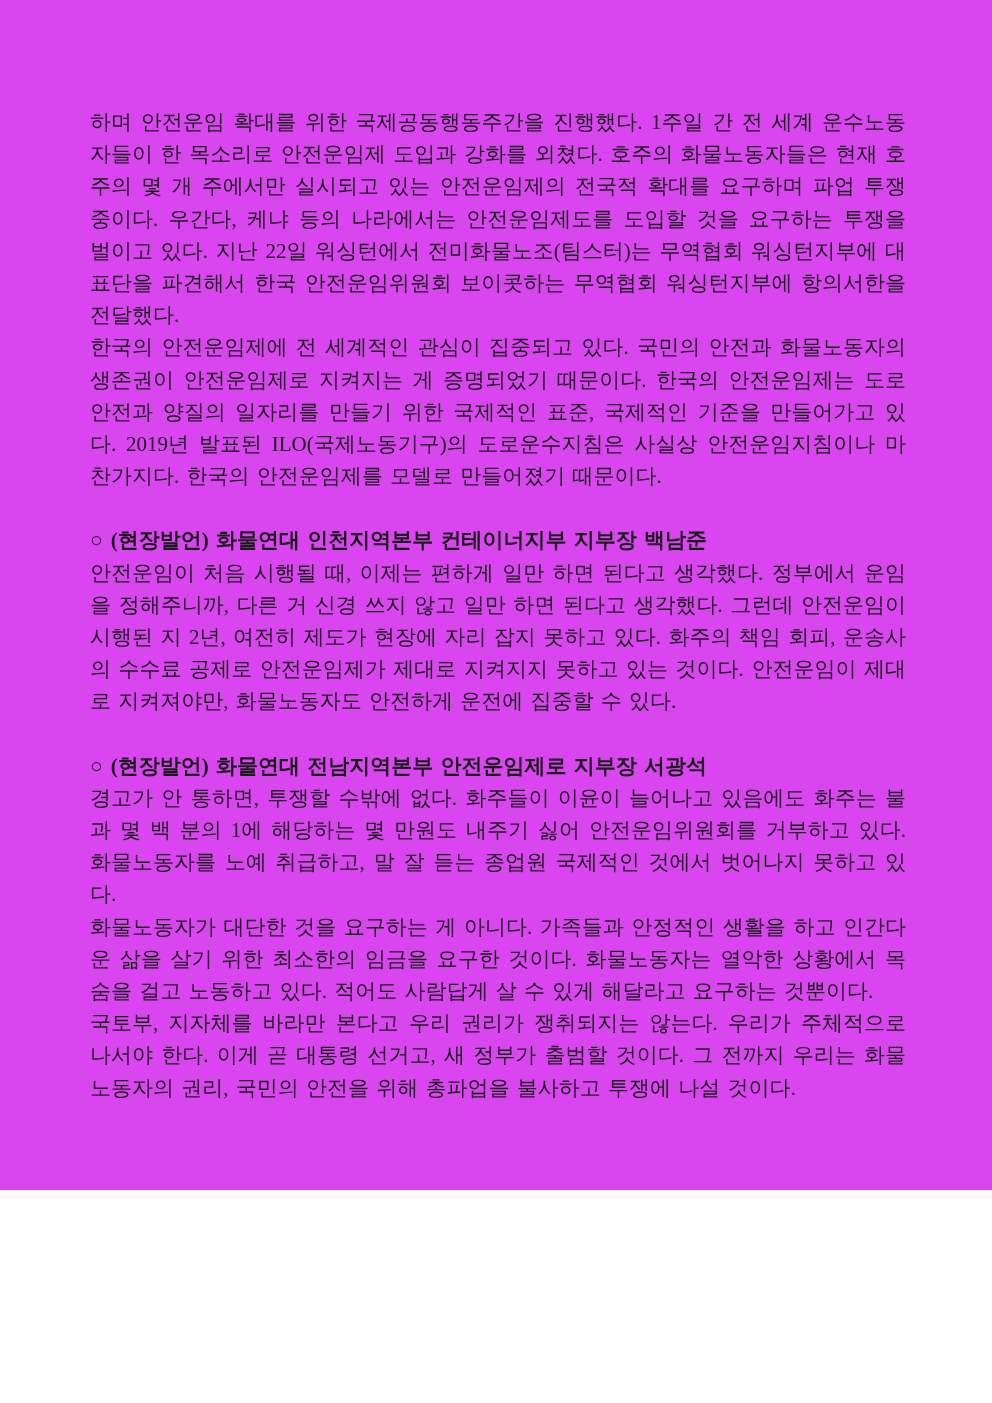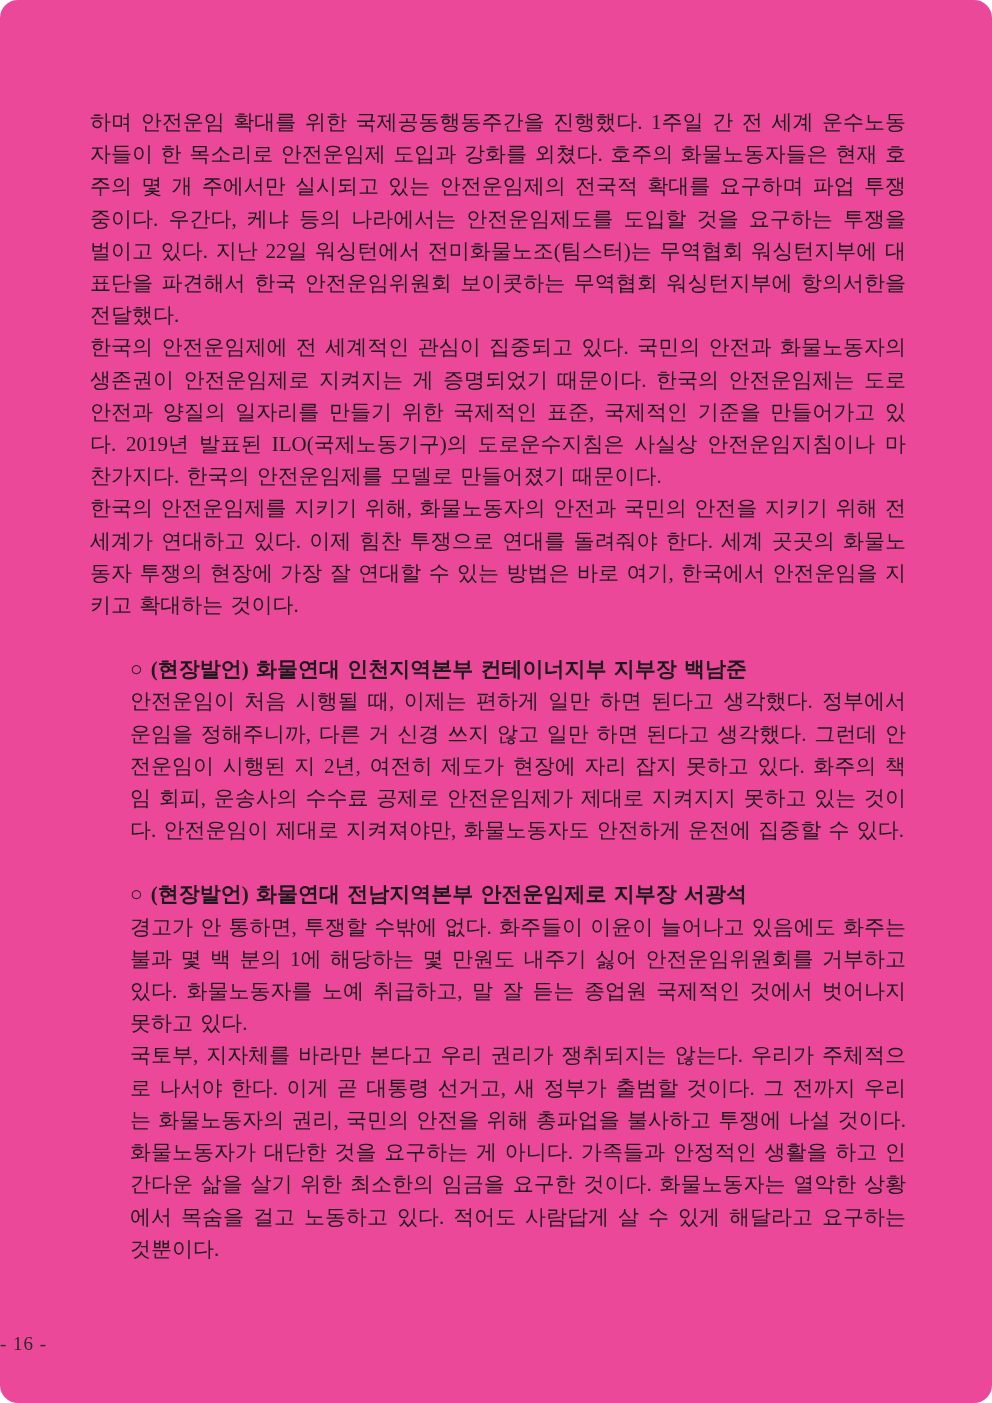--- a/index.html
+++ b/index.html
@@ -3,45 +3,43 @@
 <meta charset="utf-8">
 <style>
   html, body {
     margin: 0;
     padding: 0;
     background: #ffffff;
   }
   .page {
     position: relative;
     width: 992px;
-    height: 1403px;
-    background: #ec4899;
+    height: 1190px;
+    background: #d946ef;
     overflow: hidden;
     font-family: "Liberation Serif", "DejaVu Serif", serif;
     color: #1b1b1b;
-    border-radius: 18px;
   }
   .body-text {
     position: absolute;
     left: 90px;
     top: 106px;
     width: 816px;
     font-size: 21px;
     line-height: 32.2px;
     text-align: justify;
     word-spacing: 2px;
     word-break: break-all;
   }
   .para {
     margin: 0;
     text-indent: 0;
   }
   .speech-section {
     margin-top: 32px;
-    margin-left: 40px;
   }
   .speech-heading {
     font-weight: bold;
     text-align: left;
   }
   .bullet {
     font-weight: bold;
     margin-right: 8px;
   }
   .page-footer {
@@ -60,35 +58,34 @@
 <body>
 
 <div class="page">
 
   <div class="body-text">
 
     <p class="para">하며 안전운임 확대를 위한 국제공동행동주간을 진행했다. 1주일 간 전 세계 운수노동자들이 한 목소리로 안전운임제 도입과 강화를 외쳤다. 호주의 화물노동자들은 현재 호주의 몇 개 주에서만 실시되고 있는 안전운임제의 전국적 확대를 요구하며 파업 투쟁 중이다. 우간다, 케냐 등의 나라에서는 안전운임제도를 도입할 것을 요구하는 투쟁을 벌이고 있다. 지난 22일 워싱턴에서 전미화물노조(팀스터)는 무역협회 워싱턴지부에 대표단을 파견해서 한국 안전운임위원회 보이콧하는 무역협회 워싱턴지부에 항의서한을 전달했다.</p>
 
     <p class="para">한국의 안전운임제에 전 세계적인 관심이 집중되고 있다. 국민의 안전과 화물노동자의 생존권이 안전운임제로 지켜지는 게 증명되었기 때문이다. 한국의 안전운임제는 도로 안전과 양질의 일자리를 만들기 위한 국제적인 표준, 국제적인 기준을 만들어가고 있다. 2019년 발표된 ILO(국제노동기구)의 도로운수지침은 사실상 안전운임지침이나 마찬가지다. 한국의 안전운임제를 모델로 만들어졌기 때문이다.</p>
 
-    <p class="para">한국의 안전운임제를 지키기 위해, 화물노동자의 안전과 국민의 안전을 지키기 위해 전 세계가 연대하고 있다. 이제 힘찬 투쟁으로 연대를 돌려줘야 한다. 세계 곳곳의 화물노동자 투쟁의 현장에 가장 잘 연대할 수 있는 방법은 바로 여기, 한국에서 안전운임을 지키고 확대하는 것이다.</p>
 
     <div class="speech-section">
       <div class="para speech-heading">
         <span class="bullet">○</span><span>(현장발언) 화물연대 인천지역본부 컨테이너지부 지부장 백남준</span>
       </div>
       <p class="para">안전운임이 처음 시행될 때, 이제는 편하게 일만 하면 된다고 생각했다. 정부에서 운임을 정해주니까, 다른 거 신경 쓰지 않고 일만 하면 된다고 생각했다. 그런데 안전운임이 시행된 지 2년, 여전히 제도가 현장에 자리 잡지 못하고 있다. 화주의 책임 회피, 운송사의 수수료 공제로 안전운임제가 제대로 지켜지지 못하고 있는 것이다. 안전운임이 제대로 지켜져야만, 화물노동자도 안전하게 운전에 집중할 수 있다.</p>
     </div>
 
     <div class="speech-section">
       <div class="para speech-heading">
         <span class="bullet">○</span><span>(현장발언) 화물연대 전남지역본부 안전운임제로 지부장 서광석</span>
       </div>
       <p class="para">경고가 안 통하면, 투쟁할 수밖에 없다. 화주들이 이윤이 늘어나고 있음에도 화주는 불과 몇 백 분의 1에 해당하는 몇 만원도 내주기 싫어 안전운임위원회를 거부하고 있다. 화물노동자를 노예 취급하고, 말 잘 듣는 종업원 국제적인 것에서 벗어나지 못하고 있다.</p>
+      <p class="para">화물노동자가 대단한 것을 요구하는 게 아니다. 가족들과 안정적인 생활을 하고 인간다운 삶을 살기 위한 최소한의 임금을 요구한 것이다. 화물노동자는 열악한 상황에서 목숨을 걸고 노동하고 있다. 적어도 사람답게 살 수 있게 해달라고 요구하는 것뿐이다.</p>
       <p class="para">국토부, 지자체를 바라만 본다고 우리 권리가 쟁취되지는 않는다. 우리가 주체적으로 나서야 한다. 이게 곧 대통령 선거고, 새 정부가 출범할 것이다. 그 전까지 우리는 화물노동자의 권리, 국민의 안전을 위해 총파업을 불사하고 투쟁에 나설 것이다.</p>
-      <p class="para">화물노동자가 대단한 것을 요구하는 게 아니다. 가족들과 안정적인 생활을 하고 인간다운 삶을 살기 위한 최소한의 임금을 요구한 것이다. 화물노동자는 열악한 상황에서 목숨을 걸고 노동하고 있다. 적어도 사람답게 살 수 있게 해달라고 요구하는 것뿐이다.</p>
     </div>
 
   </div>
 
   <div class="page-footer">- 16 -</div>
 
 </div>
 
 </body></html>

